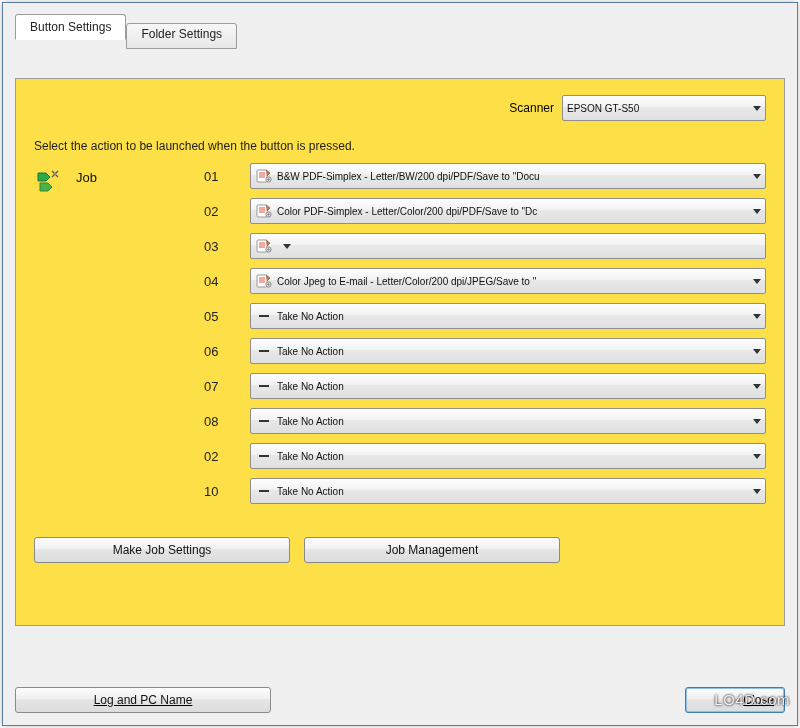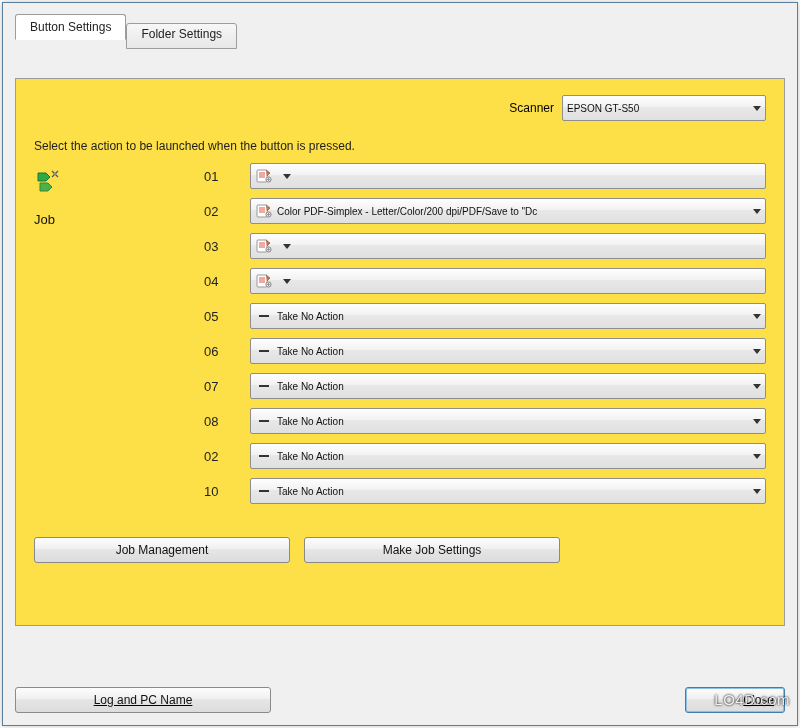--- a/index.html
+++ b/index.html
@@ -124,21 +124,20 @@
     color: #222;
   }
 
   .job-area { display: flex; }
   .job-left {
     width: 170px;
     display: flex;
     align-items: flex-start;
     gap: 14px;
     padding-top: 4px;
-    flex-direction: column;
   }
   .job-left .job-icon { width: 28px; height: 28px; }
   .job-left .job-label { font-size: 13px; color: #111; padding-top: 3px;}
   .job-list { flex: 1; }
 
   .job-row {
     display: flex;
     align-items: center;
     margin-bottom: 9px;
     gap: 10px;
@@ -283,20 +282,21 @@
               <div class="combo">
                 <span class="cicon">
                   <svg width="16" height="16" viewBox="0 0 16 16">
   <rect x="1" y="2" width="10" height="12" rx="1" fill="#fff" stroke="#999"></rect>
   <path d="M3 5h6M3 7h6M3 9h6" stroke="#e05545" stroke-width="1.2"></path>
   <path d="M10 2 L14 5 L11 8" fill="#b74" stroke="#844" stroke-width=".6"></path>
   <circle cx="12.5" cy="11.5" r="2.6" fill="#e8e8e8" stroke="#888"></circle>
   <path d="M12.5 9.8v3.4M10.8 11.5h3.4" stroke="#888" stroke-width=".8"></path>
 </svg>
                 </span>
+                <span class="ctext">B&amp;W PDF-Simplex - Letter/BW/200 dpi/PDF/Save to "Docu</span>
                 <span class="carrow">
                   <svg width="8" height="5">
                     <polygon points="0,0 8,0 4,5"></polygon>
                   </svg>
                 </span>
               </div>
             </div>
             <div class="job-row">
               <div class="job-num">02</div>
               <div class="combo">
@@ -341,20 +341,21 @@
               <div class="combo">
                 <span class="cicon">
                   <svg width="16" height="16" viewBox="0 0 16 16">
   <rect x="1" y="2" width="10" height="12" rx="1" fill="#fff" stroke="#999"></rect>
   <path d="M3 5h6M3 7h6M3 9h6" stroke="#e05545" stroke-width="1.2"></path>
   <path d="M10 2 L14 5 L11 8" fill="#b74" stroke="#844" stroke-width=".6"></path>
   <circle cx="12.5" cy="11.5" r="2.6" fill="#e8e8e8" stroke="#888"></circle>
   <path d="M12.5 9.8v3.4M10.8 11.5h3.4" stroke="#888" stroke-width=".8"></path>
 </svg>
                 </span>
+                <span class="ctext">Color Jpeg to E-mail - Letter/Color/200 dpi/JPEG/Save to "</span>
                 <span class="carrow">
                   <svg width="8" height="5">
                     <polygon points="0,0 8,0 4,5"></polygon>
                   </svg>
                 </span>
               </div>
             </div>
             <div class="job-row">
               <div class="job-num">05</div>
               <div class="combo">
@@ -436,26 +437,26 @@
                   <svg width="8" height="5">
                     <polygon points="0,0 8,0 4,5"></polygon>
                   </svg>
                 </span>
               </div>
             </div>
           </div>
       </div>
 
       <div class="btn-row">
+        <div class="btn wide">
+          <span>Make Job Settings</span>
+        </div>
         <div class="btn wide">
           <span>Job Management</span>
         </div>
-        <div class="btn wide">
-          <span>Make Job Settings</span>
-        </div>
       </div>
 
     </div>
 
     <div class="footer">
       <div class="btn wide">
         <span>Log and PC Name</span>
       </div>
       <div class="btn default">
         <span>Close</span>

